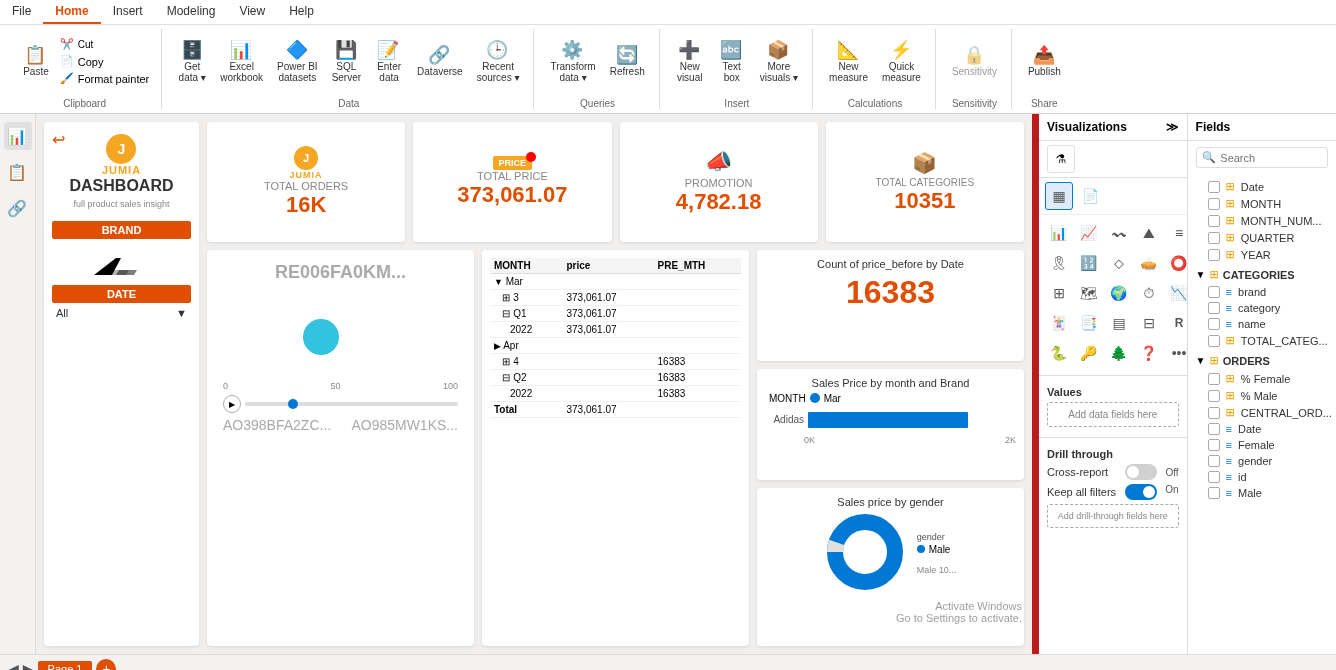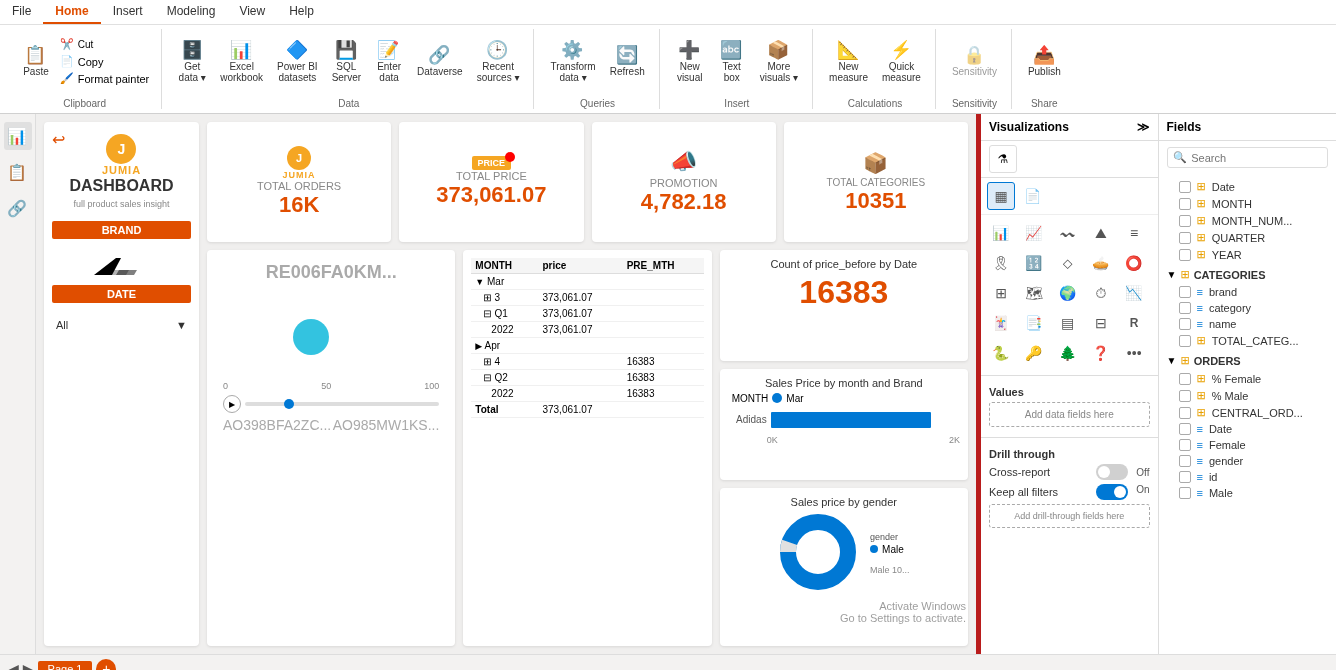--- a/index.html
+++ b/index.html
@@ -29,31 +29,31 @@
     .sidebar-icon.active { background: #e0e0e0; }
 
     
     #canvas { flex: 1; background: #f0efee; overflow: hidden; position: relative; padding: 8px; }
 
     
     .card { background: #fff; border-radius: 4px; box-shadow: 0 1px 3px rgba(0,0,0,0.1); overflow: hidden; position: relative; }
     .brand-name { font-size: 20px; font-weight: 700; color: #333; }
     .brand-sub { font-size: 9px; color: #888; text-align: center; }
     .undo-btn { position: absolute; top: 8px; left: 8px; color: #e04e00; font-size: 16px; cursor: pointer; }
-    .date-val { font-size: 11px; color: #333; margin-top: 14px; display: flex; align-items: center; gap: 5px; }
+    .date-val { font-size: 11px; color: #333; margin-top: 2px; display: flex; align-items: center; gap: 5px; }
 
     .stat-card { display: flex; flex-direction: column; align-items: center; justify-content: center; padding: 12px; }
     .stat-label { font-size: 11px; color: #888; text-align: center; }
     .stat-value { font-size: 22px; font-weight: 700; color: #e04e00; }
 
     .chart-card { padding: 8px; }
     .chart-title { font-size: 11px; color: #333; text-align: center; margin-bottom: 4px; font-weight: 500; }
 
     
-    #right-panel { width: 360px; background: #fff; border-left: 5px solid #b91c1c; display: flex; }
+    #right-panel { width: 304px; background: #fff; border-left: 7px solid #b91c1c; display: flex; }
 
     
     #viz-pane { width: 180px; border-right: 1px solid #ddd; display: flex; flex-direction: column; overflow: hidden; }
     .pane-header { display: flex; align-items: center; justify-content: space-between; padding: 6px 8px; font-size: 12px; font-weight: 600; border-bottom: 1px solid #ddd; }
     .pane-subtitle { font-size: 11px; color: #555; padding: 6px 8px 4px; }
     .viz-icons-grid { display: grid; grid-template-columns: repeat(5, 1fr); gap: 2px; padding: 4px 6px; }
     .viz-icon { width: 28px; height: 28px; display: flex; align-items: center; justify-content: center; cursor: pointer; border-radius: 3px; font-size: 14px; color: #555; }
     .viz-icon.selected { background: #deecf9; border: 1px solid #0078d4; }
     .section-divider { border-top: 1px solid #ddd; margin: 4px 0; }
     .values-section { padding: 6px 8px; }

